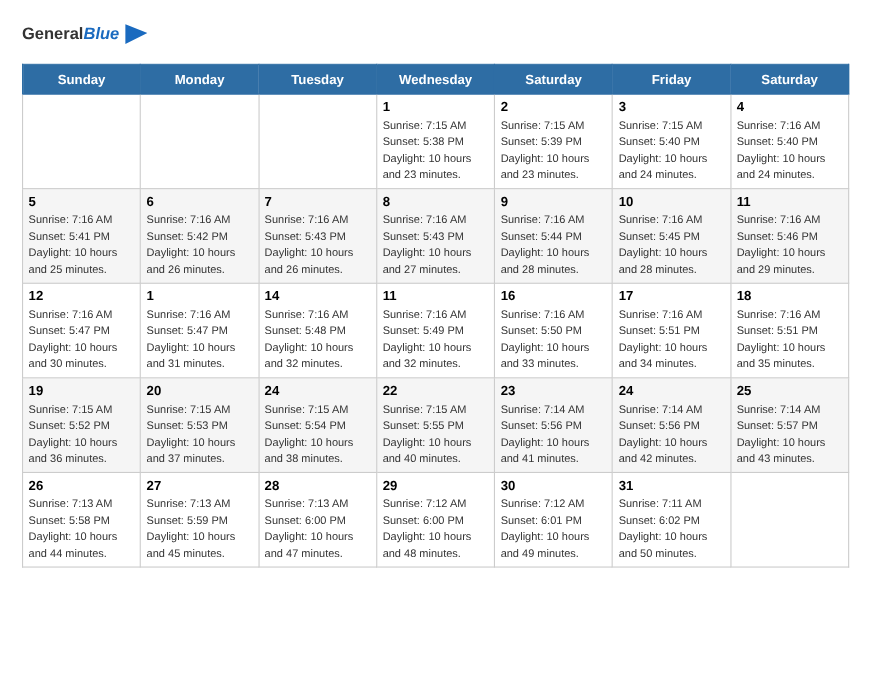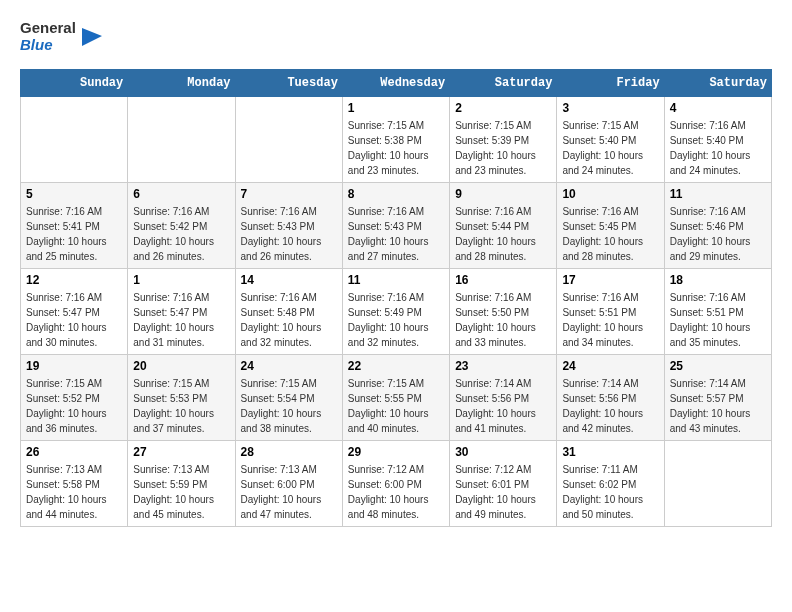--- a/index.html
+++ b/index.html
@@ -34,25 +34,24 @@
     }
     .calendar {
       width: 100%;
       border-collapse: collapse;
       font-size: 11px;
     }
     .calendar th {
       background-color: #2e6da4;
       color: #fff;
       padding: 6px 4px;
-      text-align: right;
+      text-align: center;
       font-size: 12px;
       font-weight: bold;
       border: 1px solid #2e6da4;
-      font-family: Liberation Mono, monospace;
     }
     .calendar td {
       border: 1px solid #ccc;
       vertical-align: top;
       padding: 4px 5px;
       width: calc(100% / 7);
       height: 80px;
       background: #fff;
     }
     .calendar tr:nth-child(even) td {
@@ -73,21 +72,21 @@
       background: #fff !important;
     }
   </style>
 </head>
 <body>
 
 <div class="header">
   <div class="logo">
     <div>
   <div style="display:flex;align-items:center;gap:4px;">
-    <div style="display:flex;flex-direction:column;align-items:flex-start;">
+    <div style="display:flex;flex-direction:row;align-items:flex-start;">
       <span style="font-size:15px;font-weight:bold;color:#333;line-height:1.1;">General</span>
       <span style="font-size:15px;font-weight:bold;color:#1a6abf;line-height:1.1;font-style:italic;">Blue</span>
     </div>
     <svg width="22" height="22" viewBox="0 0 22 22">
       <polygon points="2,20 22,10 2,2" fill="#1a6abf"></polygon>
     </svg>
   </div>
 </div>
   </div>
   <div class="title-block">

